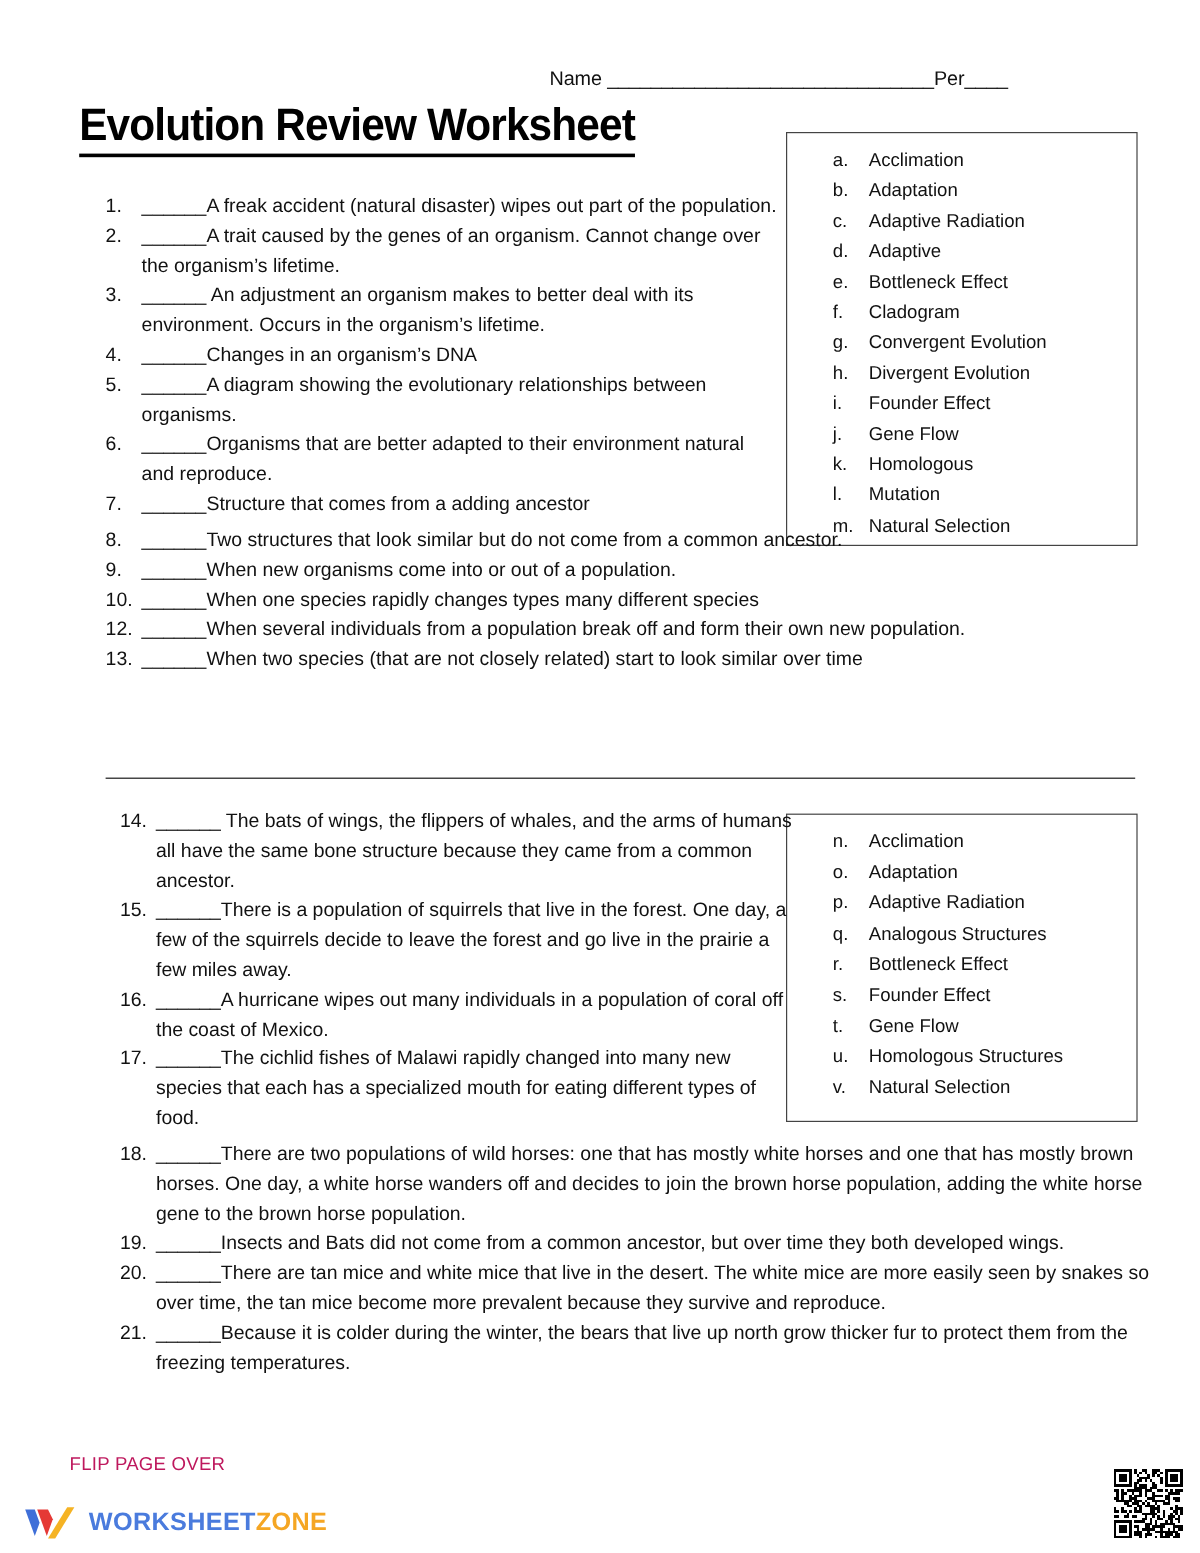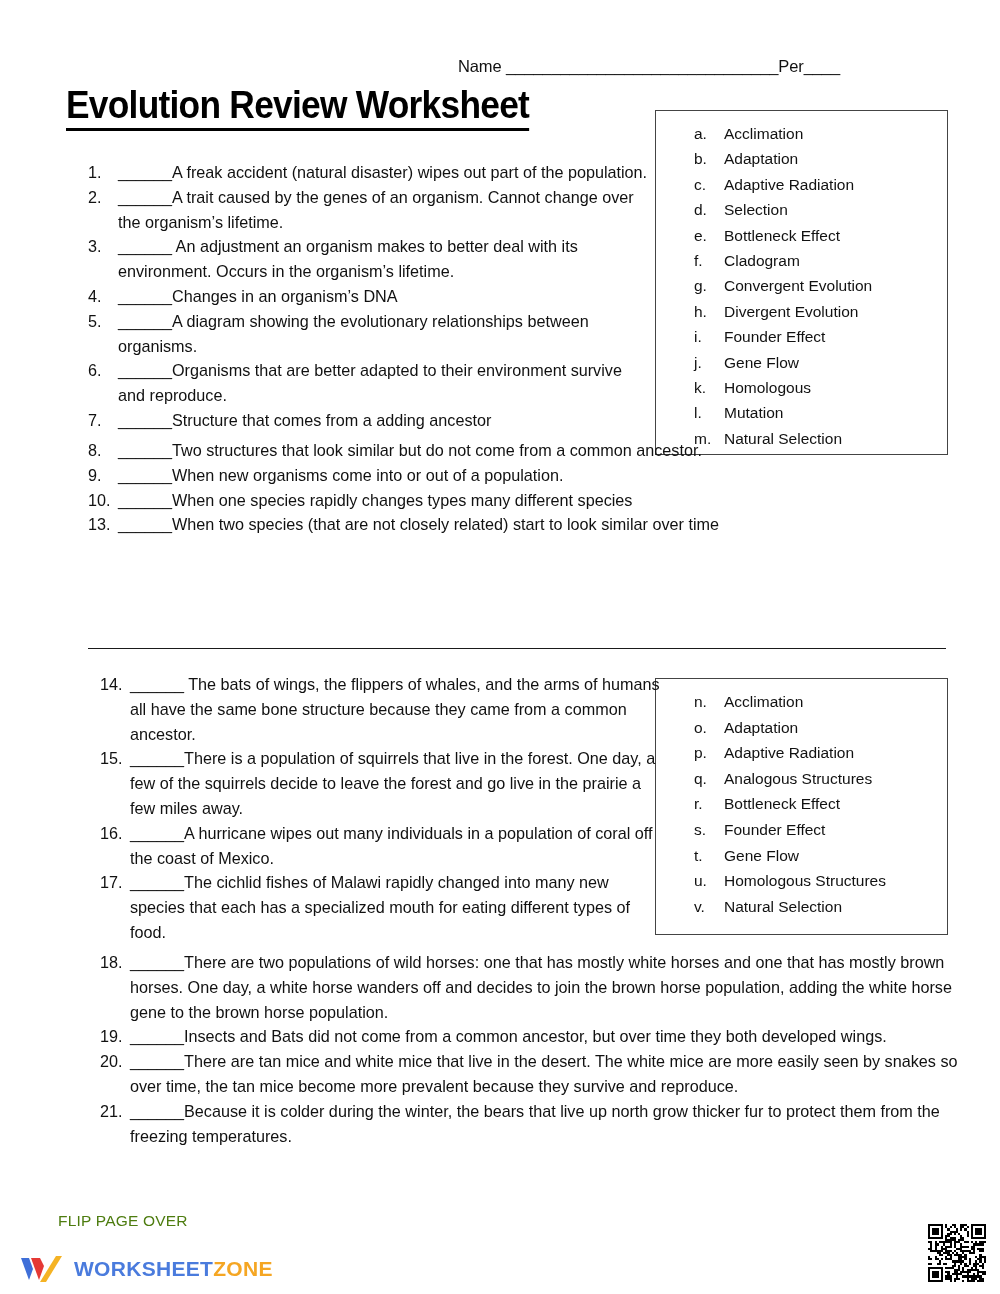--- a/index.html
+++ b/index.html
@@ -151,21 +151,21 @@
     border-top: 1.6px solid #1a1a1a;
   }
 
   
   .flip-label {
     position: absolute;
     left: 58px;
     top: 1212px;
     font-size: 15.5px;
     letter-spacing: 0.2px;
-    color: #4d7c0f;
+    color: #be185d;
   }
 
   .logo {
     position: absolute;
     left: 18px;
     top: 1252px;
     display: flex;
     align-items: center;
   }
   .logo-mark {
@@ -221,21 +221,21 @@
         <li class="wb-item">
           <span class="wb-letter">b.</span>
           <span class="wb-text">Adaptation</span>
         </li>
         <li class="wb-item">
           <span class="wb-letter">c.</span>
           <span class="wb-text">Adaptive Radiation</span>
         </li>
         <li class="wb-item">
           <span class="wb-letter">d.</span>
-          <span class="wb-text">Selection</span>
+          <span class="wb-text">Adaptive</span>
         </li>
         <li class="wb-item">
           <span class="wb-letter">e.</span>
           <span class="wb-text">Bottleneck Effect</span>
         </li>
         <li class="wb-item">
           <span class="wb-letter">f.</span>
           <span class="wb-text">Cladogram</span>
         </li>
         <li class="wb-item">
@@ -326,40 +326,44 @@
       <li class="qitem">
         <span class="qnum">4.</span>
         <span class="qtext">______Changes in an organism’s DNA</span>
       </li>
       <li class="qitem">
         <span class="qnum">5.</span>
         <span class="qtext">______A diagram showing the evolutionary relationships between organisms.</span>
       </li>
       <li class="qitem">
         <span class="qnum">6.</span>
-        <span class="qtext">______Organisms that are better adapted to their environment survive and reproduce.</span>
+        <span class="qtext">______Organisms that are better adapted to their environment natural and reproduce.</span>
       </li>
       <li class="qitem">
         <span class="qnum">7.</span>
         <span class="qtext">______Structure that comes from a adding ancestor</span>
       </li>
     </ul>
 
   <ul class="qlist" id="questions-part1b">
       <li class="qitem">
         <span class="qnum">8.</span>
         <span class="qtext">______Two structures that look similar but do not come from a common ancestor.</span>
       </li>
       <li class="qitem">
         <span class="qnum">9.</span>
         <span class="qtext">______When new organisms come into or out of a population.</span>
       </li>
       <li class="qitem">
         <span class="qnum">10.</span>
         <span class="qtext">______When one species rapidly changes types many different species</span>
+      </li>
+      <li class="qitem">
+        <span class="qnum">12.</span>
+        <span class="qtext">______When several individuals from a population break off and form their own new population.</span>
       </li>
       <li class="qitem">
         <span class="qnum">13.</span>
         <span class="qtext">______When two species (that are not closely related) start to look similar over time</span>
       </li>
     </ul>
 
   <div class="divider"></div>
 
   <ul class="qlist" id="questions-part2">

